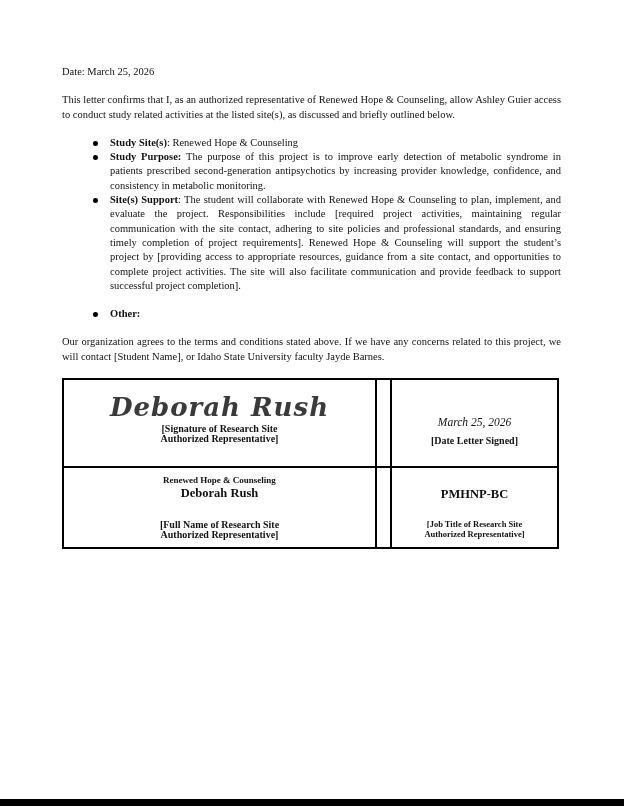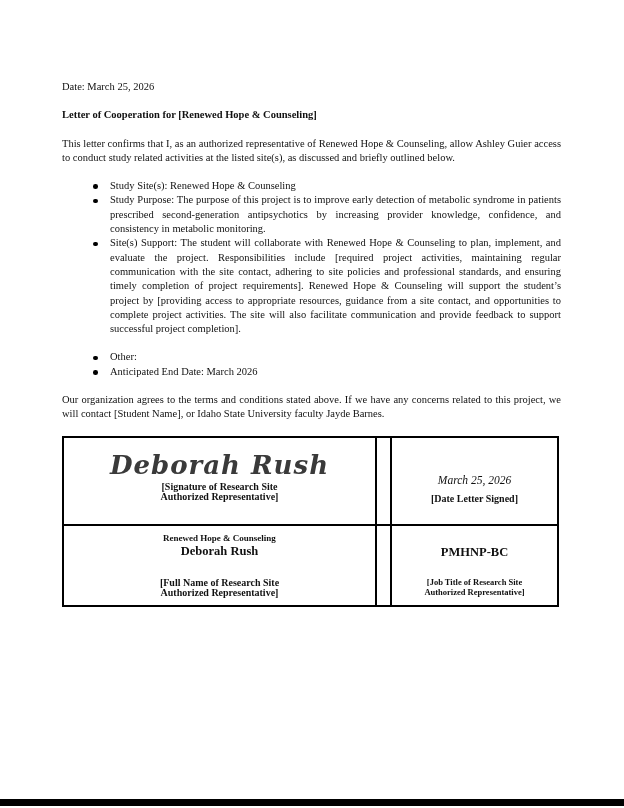--- a/index.html
+++ b/index.html
@@ -6,21 +6,21 @@
   body {
     width: 624px; height: 808px;
     background: #ffffff;
     position: relative;
     overflow: hidden;
     font-family: "Liberation Serif", serif;
     color: #111111;
   }
   .page-content {
     position: absolute;
-    left: 62px; top: 80px;
+    left: 62px; top: 65px;
     width: 499px;
   }
   .date-line {
     font-size: 10.5px; line-height: 14.3px;
     margin: 0 0 14px 0;
   }
   .letter-title {
     font-size: 10.5px; line-height: 14.3px;
     font-weight: bold;
     margin: 0 0 14px 0;
@@ -41,21 +41,21 @@
     text-align: justify;
   }
   ul.bullet-list li::before {
     content: "";
     position: absolute;
     left: -17px; top: 5.2px;
     width: 4.6px; height: 4.6px;
     border-radius: 50%;
     background: #000;
   }
-  .blabel { font-weight: normal; }
+  .blabel { font-weight: bold; }
   table.sig-table {
     border-collapse: collapse;
     table-layout: fixed;
     width: 495px;
     margin-top: 12px;
   }
   table.sig-table td {
     border: 2px solid #000;
     vertical-align: top;
     padding: 7px;
@@ -112,33 +112,31 @@
     background: #000000;
   }
 </style>
 </head>
 <body>
 
 <div class="page-content">
 
   <p class="date-line">Date: March 25, 2026</p>
 
-  <p class="letter-title">Letter of Cooperation for [Renewed Hope &amp; Counseling]</p>
 
   <p class="para">This letter confirms that I, as an authorized representative of Renewed Hope &amp; Counseling, allow Ashley Guier access to conduct study related activities at the listed site(s), as discussed and briefly outlined below.</p>
 
   <ul class="bullet-list">
     <li><span class="blabel">Study Site(s)</span><span>: Renewed Hope &amp; Counseling</span></li>
     <li><span class="blabel">Study Purpose:</span><span> The purpose of this project is to improve early detection of metabolic syndrome in patients prescribed second-generation antipsychotics by increasing provider knowledge, confidence, and consistency in metabolic monitoring.</span></li>
     <li><span class="blabel">Site(s) Support</span><span>: The student will collaborate with Renewed Hope &amp; Counseling to plan, implement, and evaluate the project. Responsibilities include [required project activities, maintaining regular communication with the site contact, adhering to site policies and professional standards, and ensuring timely completion of project requirements]. Renewed Hope &amp; Counseling will support the student’s project by [providing access to appropriate resources, guidance from a site contact, and opportunities to complete project activities. The site will also facilitate communication and provide feedback to support successful project completion].</span></li>
   </ul>
 
   <ul class="bullet-list secondary">
     <li><span class="blabel">Other:</span></li>
-    <li><span class="blabel">Anticipated End Date: March 2026</span></li>
   </ul>
 
   <p class="para">Our organization agrees to the terms and conditions stated above. If we have any concerns related to this project, we will contact [Student Name], or Idaho State University faculty Jayde Barnes.</p>
 
   <table class="sig-table">
     <colgroup>
       <col style="width:313px">
       <col style="width:15px">
       <col style="width:167px">
     </colgroup>

